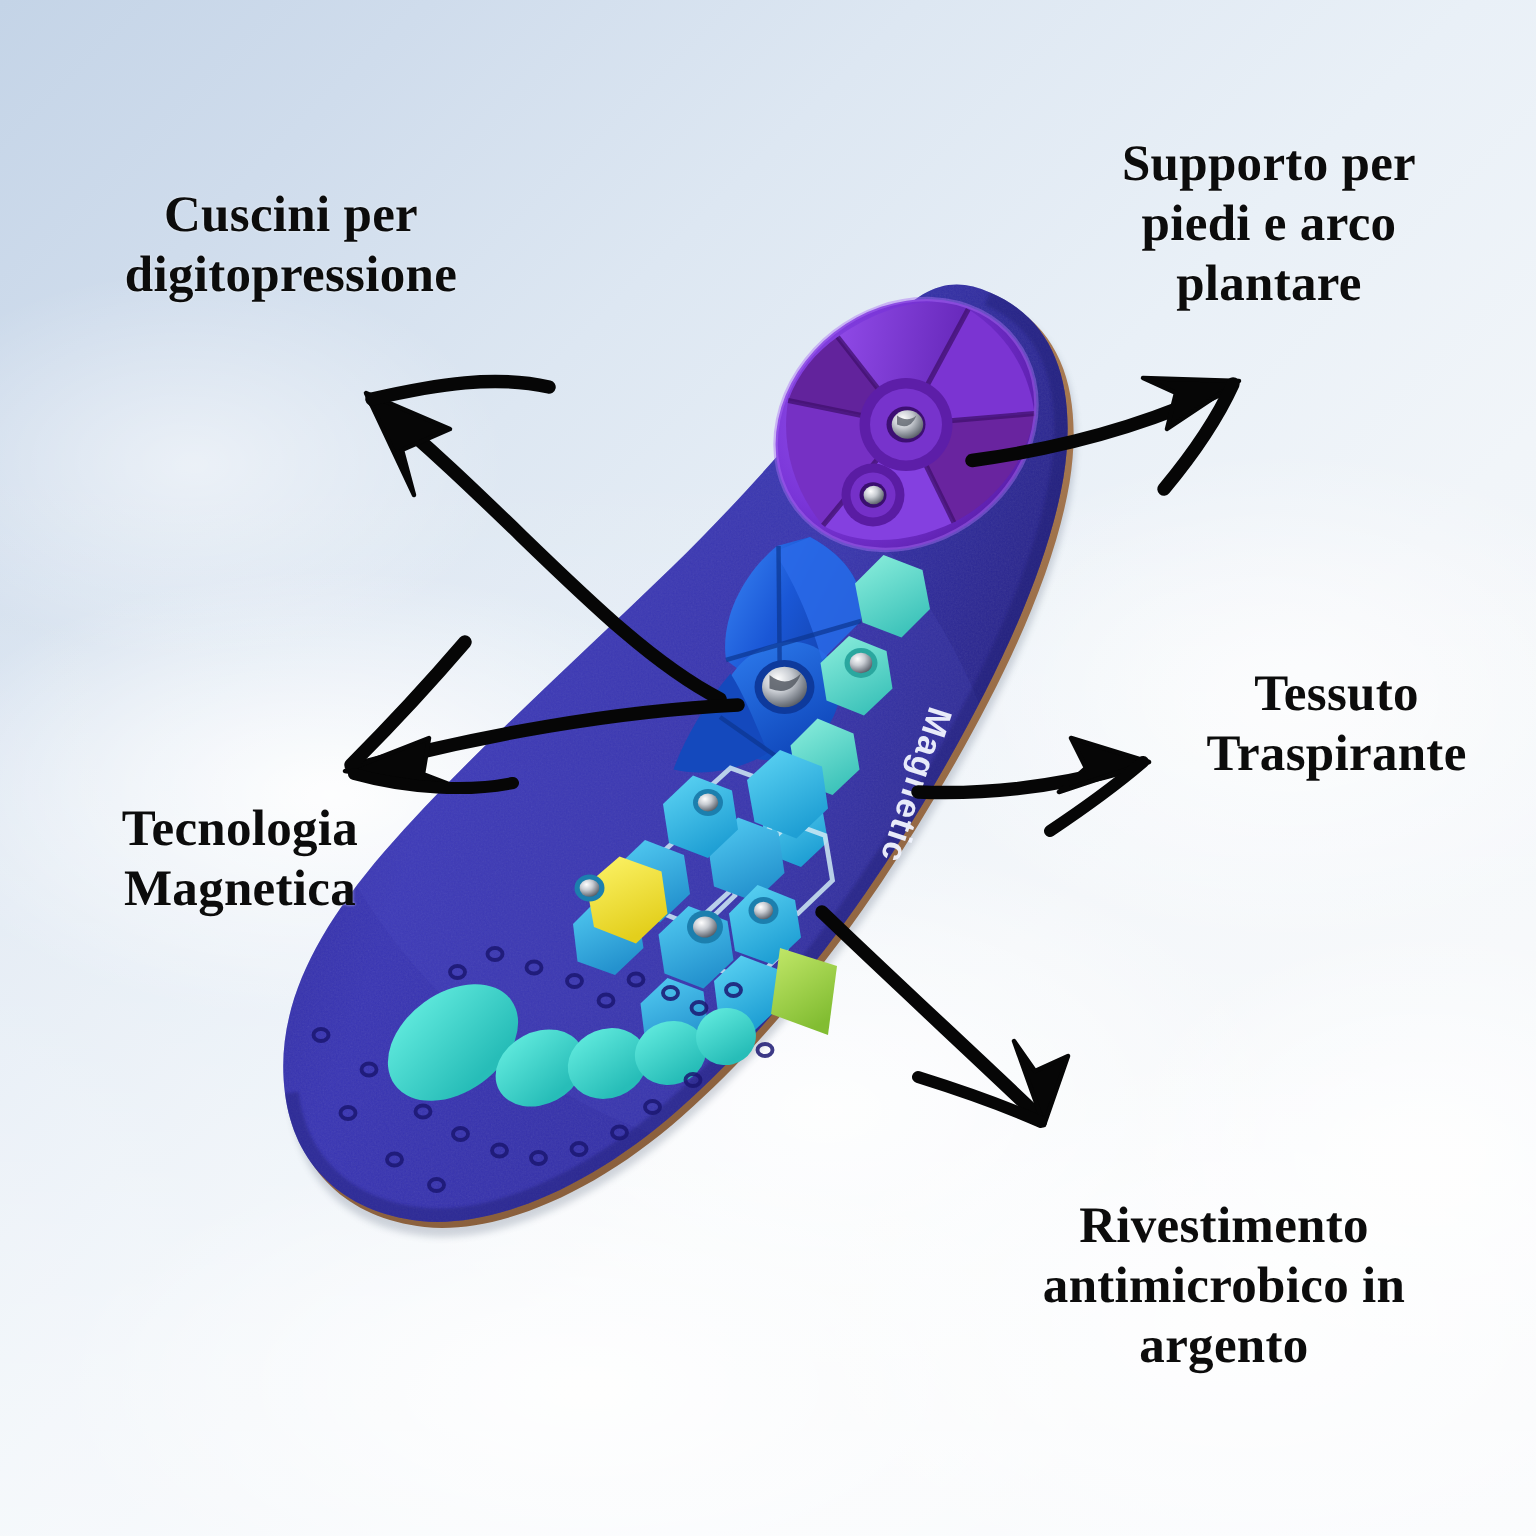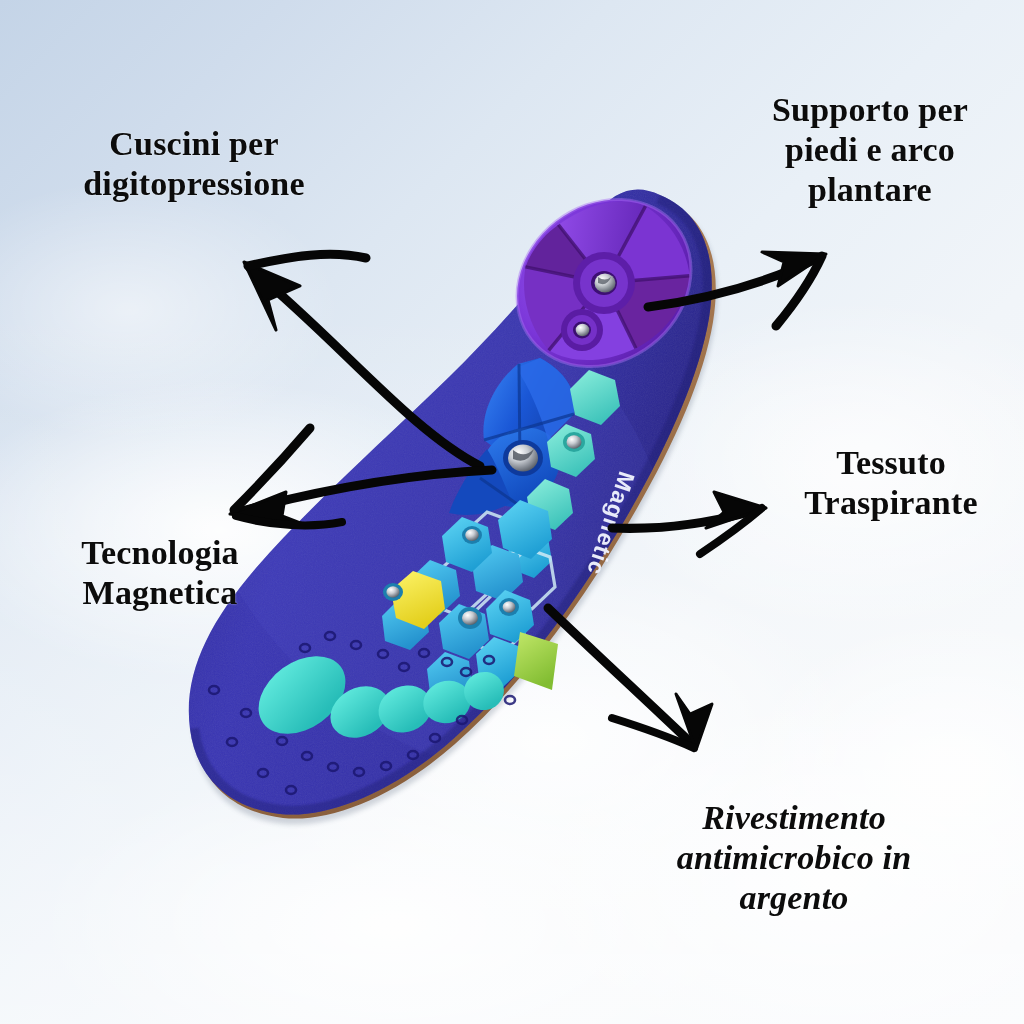--- a/index.html
+++ b/index.html
@@ -54,24 +54,24 @@
     color: #0c0c0c;
     font-weight: bold;
     font-size: 34px;
     line-height: 1.18;
     text-align: center;
     letter-spacing: .2px;
     white-space: pre-line;
     text-shadow: 0 0 2px rgba(255,255,255,.6);
   }
   #lbl-cuscini      { left: 14px;  top: 124px; width: 360px; }
-  #lbl-supporto     { left: 720px; top: 90px;  width: 300px; }
+  #lbl-supporto     { left: 696px; top: 90px;  width: 300px; }
   #lbl-tecnologia   { left: 10px;  top: 533px; width: 300px; }
   #lbl-tessuto      { left: 760px; top: 443px; width: 262px; }
-  #lbl-rivestimento { left: 594px; top: 798px; width: 400px; font-style: italic; }
+  #lbl-rivestimento { left: 616px; top: 798px; width: 400px; }
 
   
   #arrows, #insole-svg {
     position: absolute;
     left: 0; top: 0;
     width: 1024px;
     height: 1024px;
   }
   #arrows { pointer-events: none; }
 

